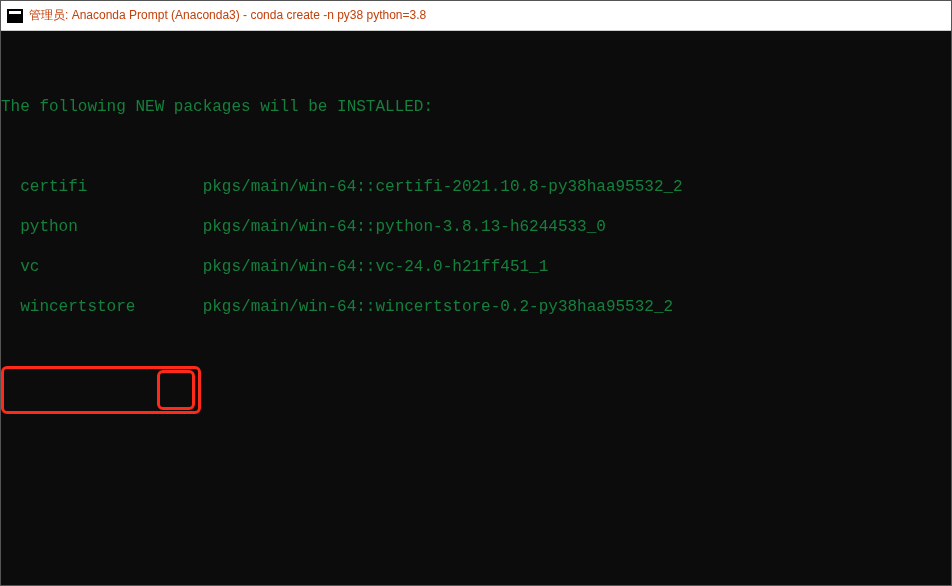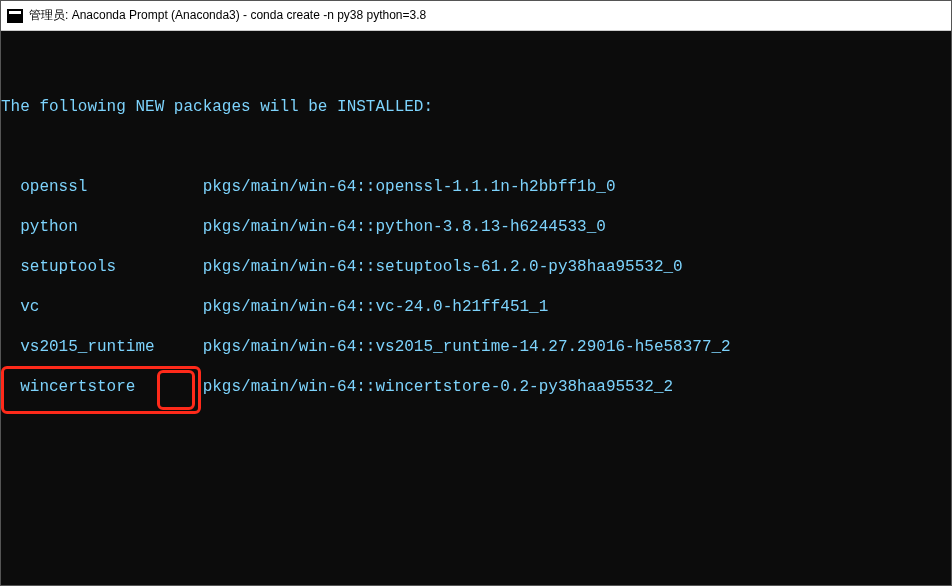--- a/index.html
+++ b/index.html
@@ -1,31 +1,31 @@
 <!DOCTYPE html>
 <html><head>
 <meta charset="utf-8">
 <style>
   * { margin: 0; padding: 0; box-sizing: border-box; }
   html, body { width: 952px; height: 586px; overflow: hidden; font-family: "Consolas","Courier New",monospace; }
   .window { width: 952px; height: 586px; background: #000; display: flex; flex-direction: column; border: 1px solid #555; }
   .titlebar {
-    height: 30px; background: #fff; color: #000000; display: flex; align-items: center;
+    height: 30px; background: #fff; color: #c2410c; display: flex; align-items: center;
     font-family: "Microsoft YaHei","Segoe UI",sans-serif; font-size: 12px; padding: 0 6px;
     border-bottom: 1px solid #ccc;
   }
   .titlebar .icon {
     width: 16px; height: 14px; margin-right: 6px; background: #000; position: relative;
     display: inline-block;
   }
   .titlebar .icon::after {
     content: ""; position: absolute; top: 2px; left: 2px; right: 2px; height: 3px; background: #fff;
   }
   .terminal {
-    flex: 1; background: #0c0c0c; color: #7dd3fc; font-size: 16px; line-height: 20px;
+    flex: 1; background: #0c0c0c; color: #15803d; font-size: 16px; line-height: 20px;
     padding: 6px 0 0 0; white-space: pre; overflow: hidden; position: relative;
     font-family: "Consolas","Courier New",monospace;
   }
   .line { white-space: pre; }
   .highlight-box {
     position: absolute;
     border: 3px solid #ff2a1a;
     border-radius: 6px;
     pointer-events: none;
   }
@@ -37,25 +37,23 @@
 
 <div class="window">
   <div class="titlebar">
     <span class="icon"></span>
     <span>管理员: Anaconda Prompt (Anaconda3) - conda  create -n py38 python=3.8</span>
   </div>
   <div class="terminal">
 <div class="line"> </div>
 <div class="line">The following NEW packages will be INSTALLED:</div>
 <div class="line"> </div>
-<div class="line">  openssl            pkgs/main/win-64::openssl-1.1.1n-h2bbff1b_0</div>
+<div class="line">  certifi            pkgs/main/win-64::certifi-2021.10.8-py38haa95532_2</div>
 <div class="line">  python             pkgs/main/win-64::python-3.8.13-h6244533_0</div>
-<div class="line">  setuptools         pkgs/main/win-64::setuptools-61.2.0-py38haa95532_0</div>
 <div class="line">  vc                 pkgs/main/win-64::vc-24.0-h21ff451_1</div>
-<div class="line">  vs2015_runtime     pkgs/main/win-64::vs2015_runtime-14.27.29016-h5e58377_2</div>
 <div class="line">  wincertstore       pkgs/main/win-64::wincertstore-0.2-py38haa95532_2</div>
 
 
 
 
 
 
 
 
 

